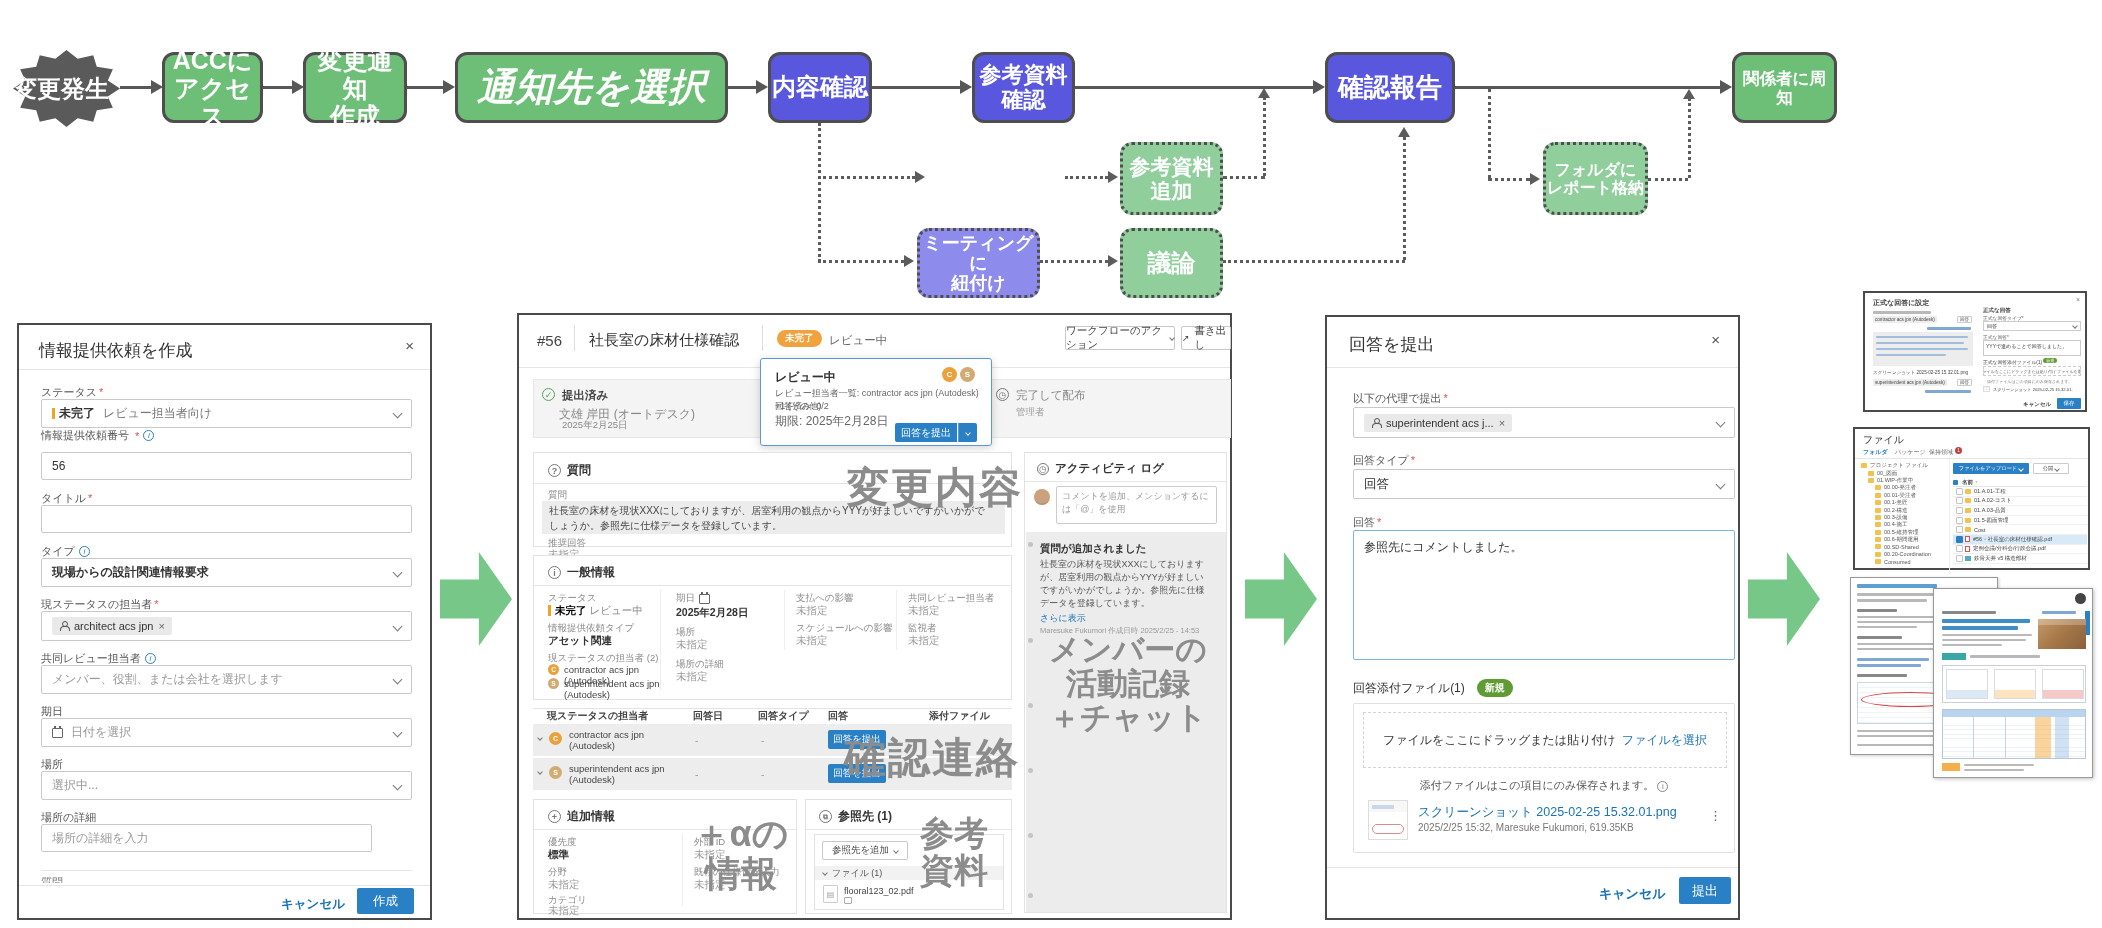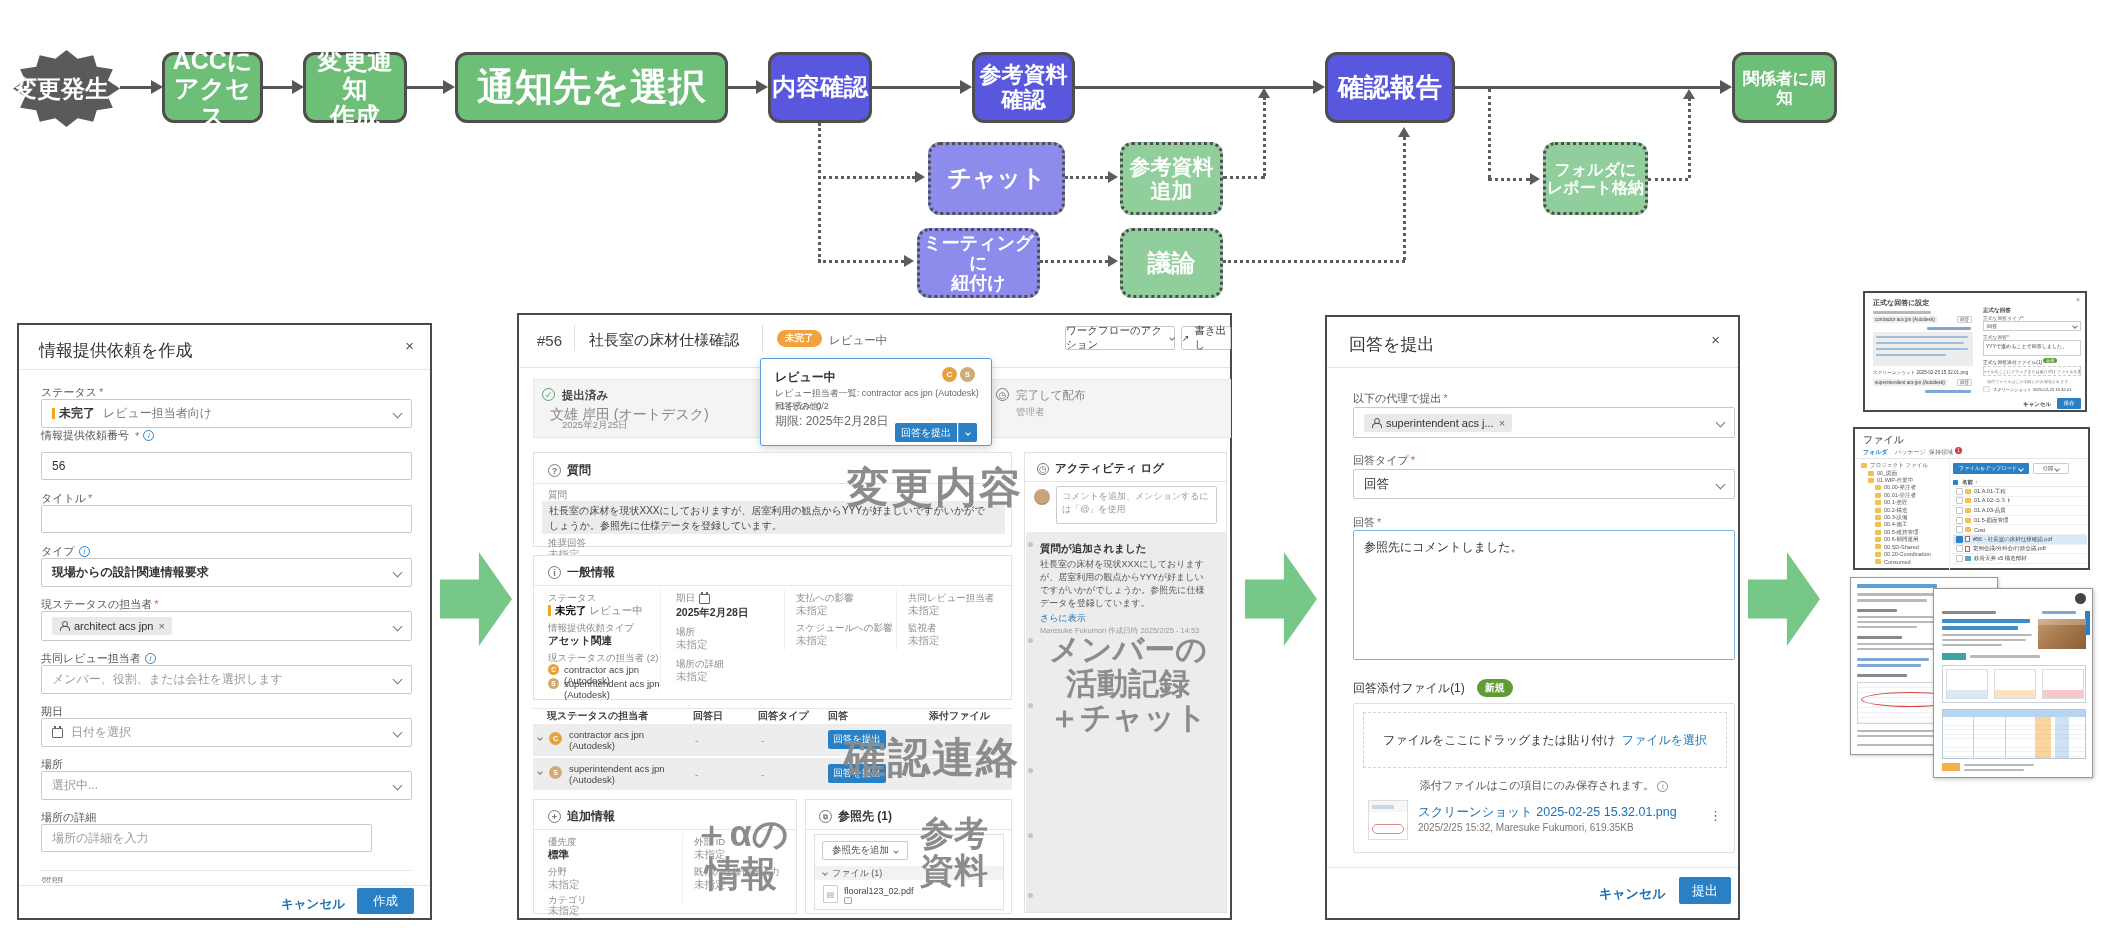--- a/index.html
+++ b/index.html
@@ -76,27 +76,26 @@
 
 <div class="stage">
 
   <div class="star" style="left:13px;top:50px;width:107px;height:77px;font-size:24px">
       <span style="white-space: pre-line;">変更発生</span>
     </div>
   <div class="flow-node fg" style="left:162px;top:52px;width:101px;height:71px;font-size:25px"><span style="white-space: pre-line;">ACCに
 アクセス</span></div>
   <div class="flow-node fg" style="left:303px;top:52px;width:104px;height:71px;font-size:25px"><span style="white-space: pre-line;">変更通知
 作成</span></div>
-  <div class="flow-node fg" style="left:455px;top:52px;width:273px;height:71px;font-size:38px"><span style="white-space: pre-line;">通知先を選択</span></div>
+  <div class="flow-node fg" style="left:455px;top:52px;width:273px;height:71px;font-size:38px"><span style="white-space: pre-line; font-style: italic;">通知先を選択</span></div>
   <div class="flow-node fb" style="left:768px;top:52px;width:104px;height:71px;font-size:24px"><span style="white-space: pre-line;">内容確認</span></div>
   <div class="flow-node fb" style="left:972px;top:52px;width:103px;height:71px;font-size:22px"><span style="white-space: pre-line;">参考資料
 確認</span></div>
   <div class="flow-node fb" style="left:1325px;top:52px;width:130px;height:71px;font-size:26px"><span style="white-space: pre-line;">確認報告</span></div>
   <div class="flow-node fg" style="left:1732px;top:52px;width:105px;height:71px;font-size:16.5px"><span style="white-space: pre-line;">関係者に周知</span></div>
-  <div class="flow-node flp" style="left:928px;top:142px;width:137px;height:73px;font-size:24px"><span style="white-space: pre-line;">チャット</span></div>
   <div class="flow-node flg" style="left:1120px;top:142px;width:103px;height:73px;font-size:21px"><span style="white-space: pre-line;">参考資料
 追加</span></div>
   <div class="flow-node flg" style="left:1543px;top:142px;width:105px;height:73px;font-size:16px"><span style="white-space: pre-line;">フォルダに
 レポート格納</span></div>
   <div class="flow-node flp" style="left:917px;top:228px;width:123px;height:70px;font-size:18px"><span style="white-space: pre-line;">ミーティングに
 紐付け</span></div>
   <div class="flow-node flg" style="left:1120px;top:228px;width:103px;height:70px;font-size:24px"><span style="white-space: pre-line;">議論</span></div>
 
   <div class="hline" style="left:120px;top:86px;width:31px"></div>
     <div class="tri-r" style="left:151px;top:80px"></div>
@@ -231,21 +230,21 @@
       </div>
     <div class="btn-out" style="left:662px;top:11px;width:50px;height:24px;font-size:10.5px">
         <span style="font-size:9px">↗</span>
         <span>書き出し</span>
       </div>
     <div class="div" style="left:0;top:52px;width:100%"></div>
 
     <div class="abs" style="left:14px;top:64px;width:240px;height:59px;background:#f4f4f4;border:1px solid #e7e7e7">
       <span class="cico" style="position:absolute;left:8px;top:8px;border-color:#59a15f;color:#59a15f">✓</span>
       <div class="abs" style="left:28px;top:8px;font-size:11.5px;font-weight:bold;color:#444">提出済み</div>
-      <div class="abs" style="left:16px;top:26px;font-size:14px;color:#888">文雄 岸田 (オートデスク)</div>
+      <div class="abs" style="left:25px;top:26px;font-size:12px;color:#888">文雄 岸田 (オートデスク)</div>
       <div class="abs" style="left:28px;top:39px;font-size:9.5px;color:#888">2025年2月25日</div>
     </div>
     <div class="abs" style="left:468px;top:64px;width:244px;height:59px;background:#f4f4f4;border:1px solid #e7e7e7">
       <span class="cico" style="position:absolute;left:8px;top:8px">◷</span>
       <div class="abs" style="left:28px;top:8px;font-size:11.5px;color:#888">完了して配布</div>
       <div class="abs" style="left:28px;top:26px;font-size:9.5px;color:#999">管理者</div>
     </div>
 
     <div class="abs" style="left:241px;top:43px;width:232px;height:88px;background:#fff;border:1.5px solid #5a9bd5;border-radius:3px;box-shadow:0 2px 10px rgba(0,0,0,.18)">
       <div class="abs" style="left:14px;top:10px;font-size:12px;font-weight:bold;color:#333">レビュー中</div>

